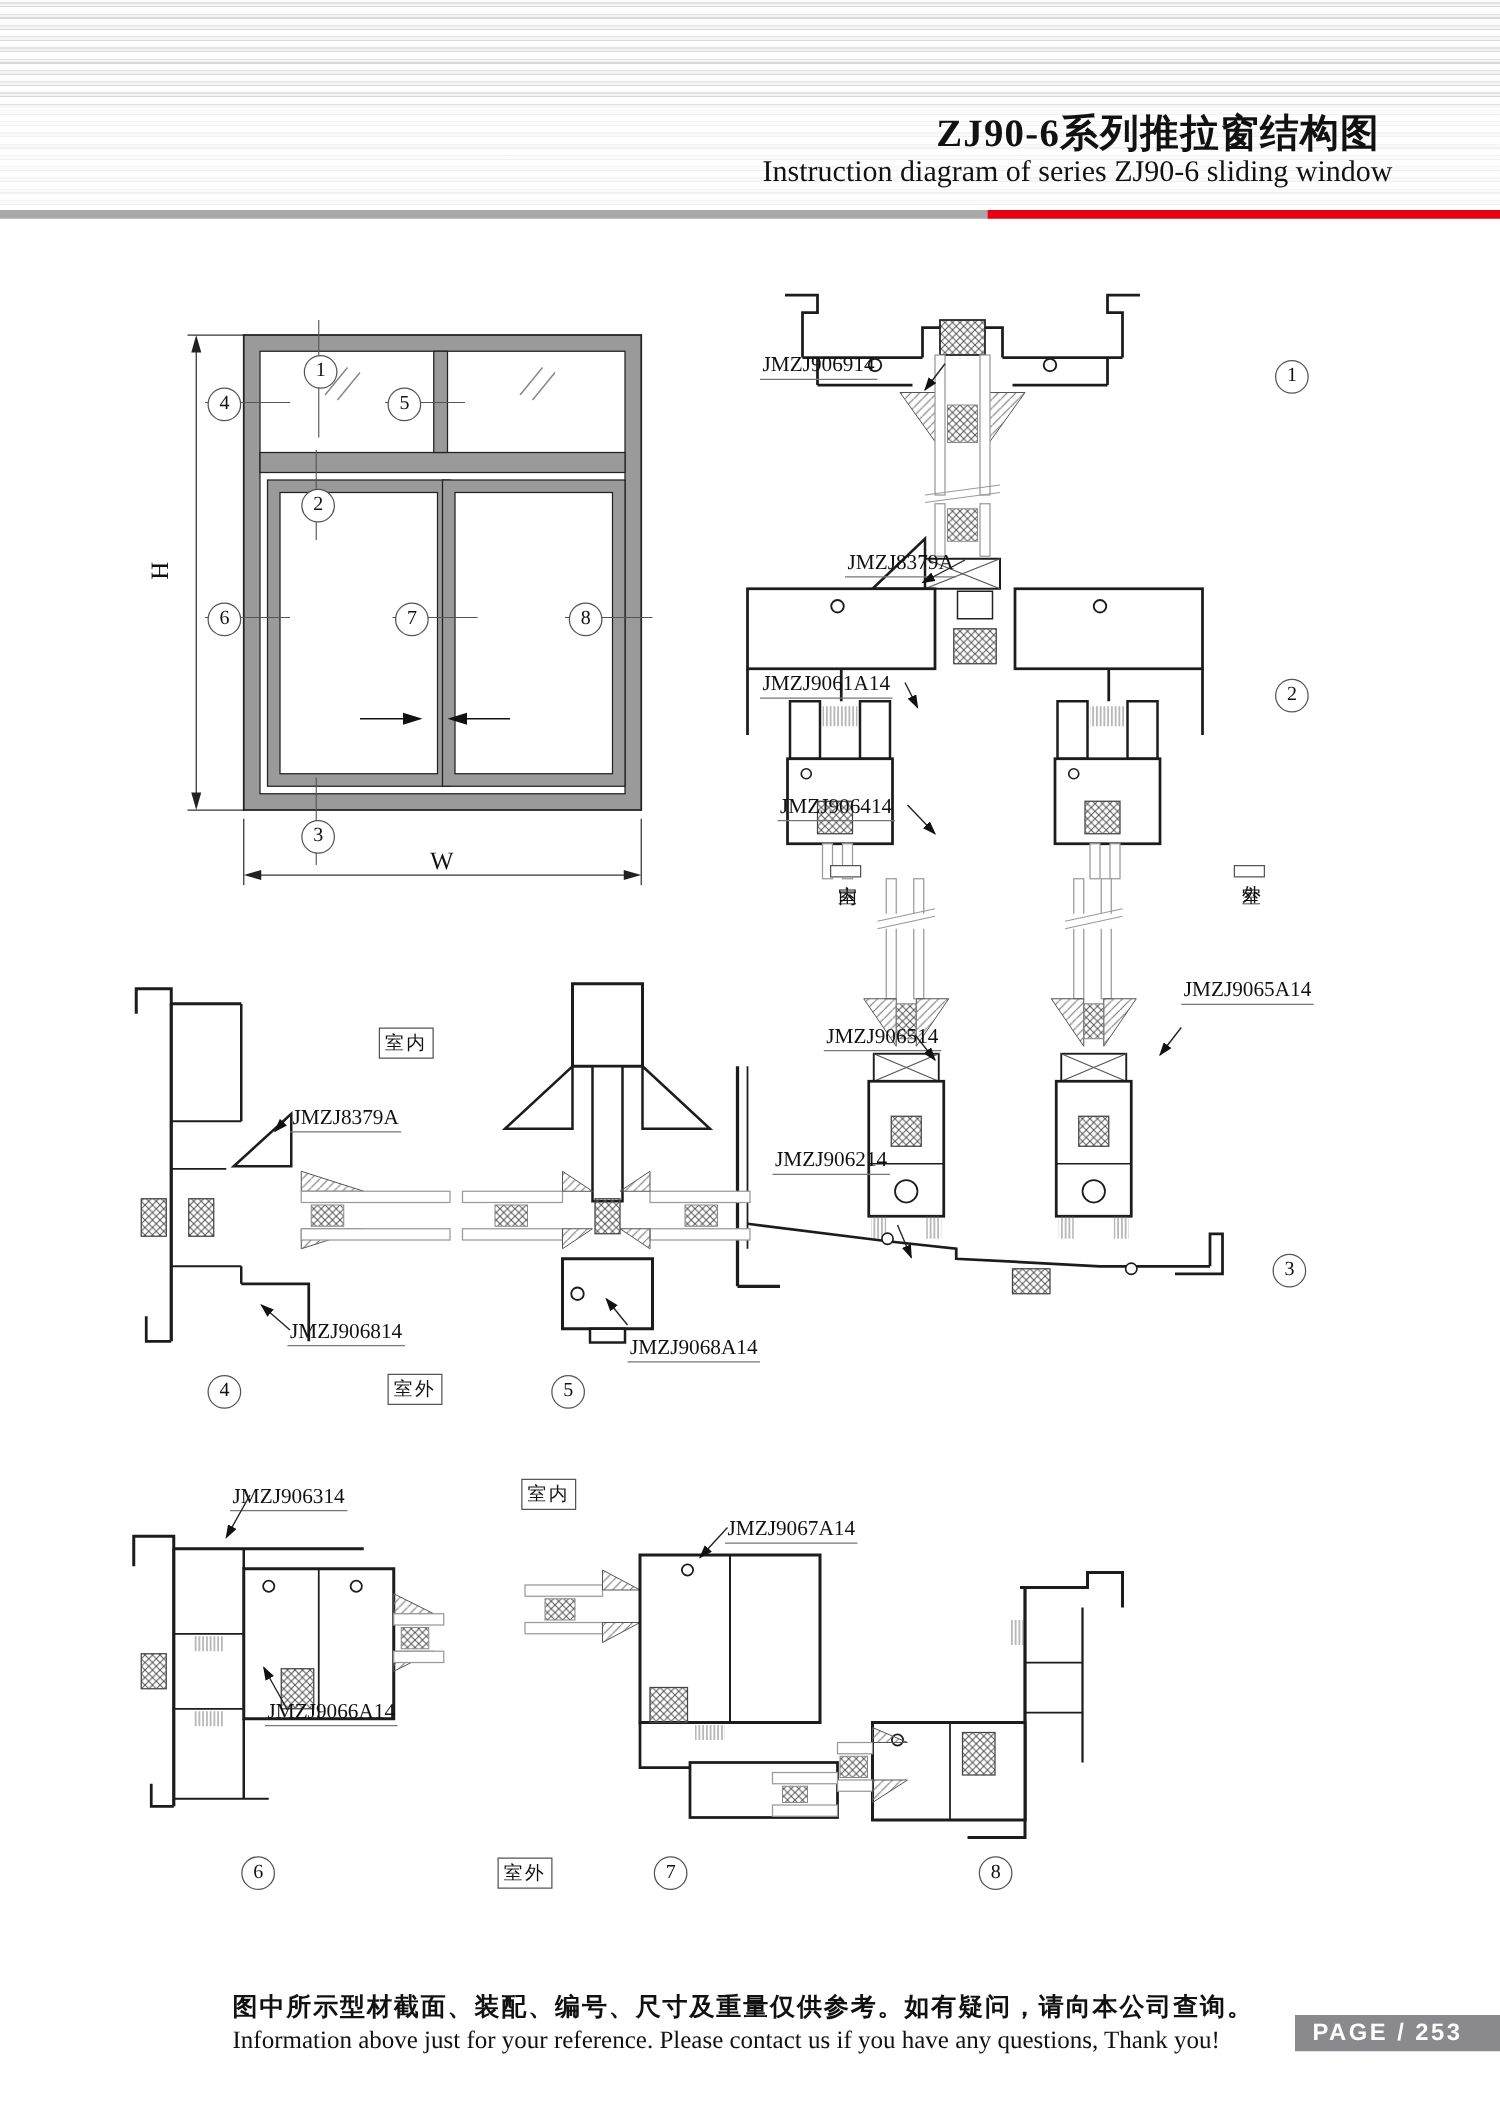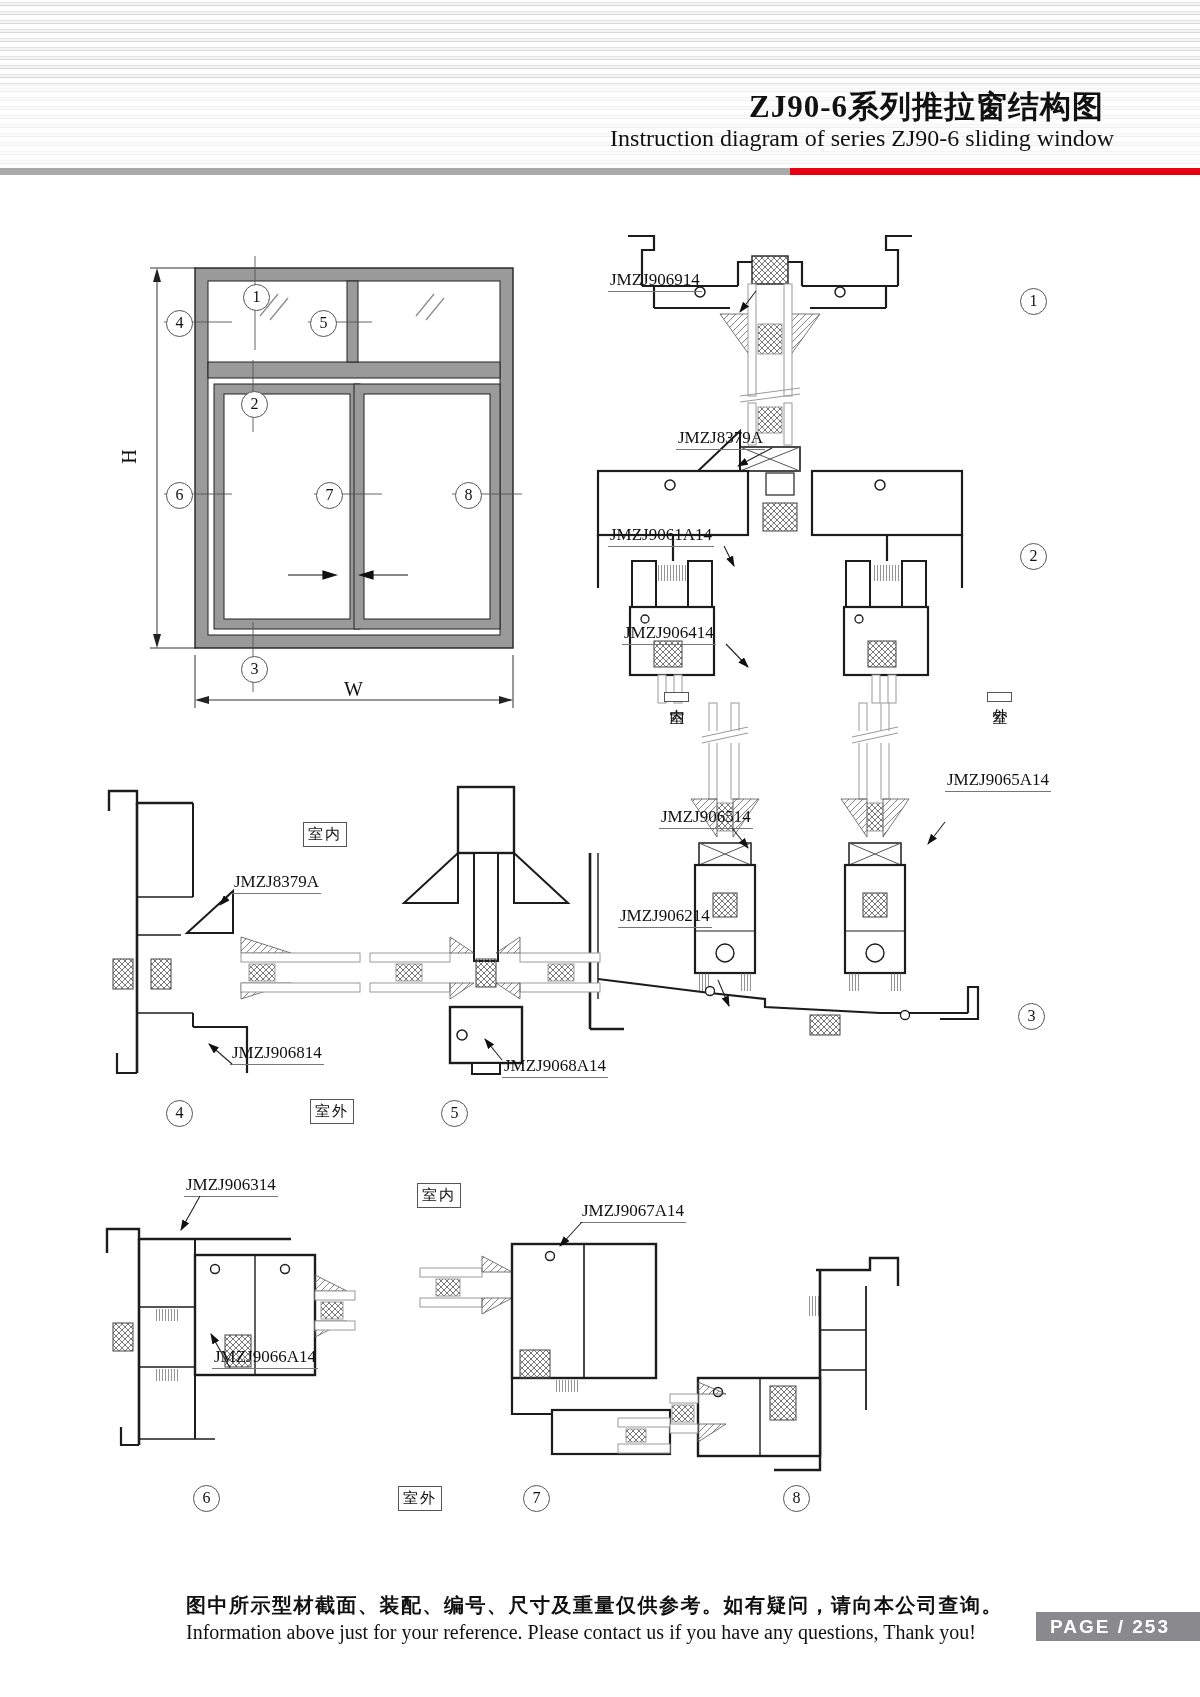--- a/index.html
+++ b/index.html
@@ -12,21 +12,21 @@
   .stripes2{left:0;top:86px;width:1200px;height:82px;opacity:.38;
     background:repeating-linear-gradient(to bottom,#fdfdfd 0 2px,#e3e3e3 2px 3px,#f4f4f4 3px 5px,#d9d9d9 5px 6px,#ffffff 6px 9px);}
   .title-zh{left:0;top:86px;width:1104px;text-align:right;font-size:31px;font-weight:bold;letter-spacing:1px;}
   .title-en{left:0;top:125px;width:1104px;text-align:right;font-size:24px;margin-left:10px;}
   .div-gray{left:0;top:168px;width:790px;height:7px;background:#a9a9a9;}
   .div-red{left:790px;top:168px;width:410px;height:7px;background:#e60012;}
   
   .callout{width:25px;height:25px;border:1.4px solid #555;border-radius:50%;
     font-size:16px;line-height:23px;text-align:center;background:#fff;}
   
-  .plabel{font-size:17px;border-bottom:1px solid #777;padding:0 2px 1px 2px;white-space:nowrap;background:transparent;}
+  .plabel{font-size:17px;border-bottom:1px solid #777;padding:0 2px 1px 2px;white-space:nowrap;background:transparent;margin-top:12px;}
   
   .locbox{border:1px solid #555;font-size:15px;text-align:center;background:#fff;padding:2px 4px;letter-spacing:2px;}
   .locbox.vert{writing-mode:vertical-rl;text-orientation:upright;padding:4px 2px;letter-spacing:0;}
   .dim{font-size:20px;}
   .rot{transform:rotate(-90deg);}
   
   .note-zh{left:186px;top:1592px;font-family:"Liberation Sans",sans-serif;font-weight:600;
     font-size:20px;letter-spacing:1.5px;}
   .note-en{left:186px;top:1621px;font-size:20px;}
   .badge{left:1036px;top:1612px;width:192px;height:29px;background:#8a8a8e;color:#fff;

